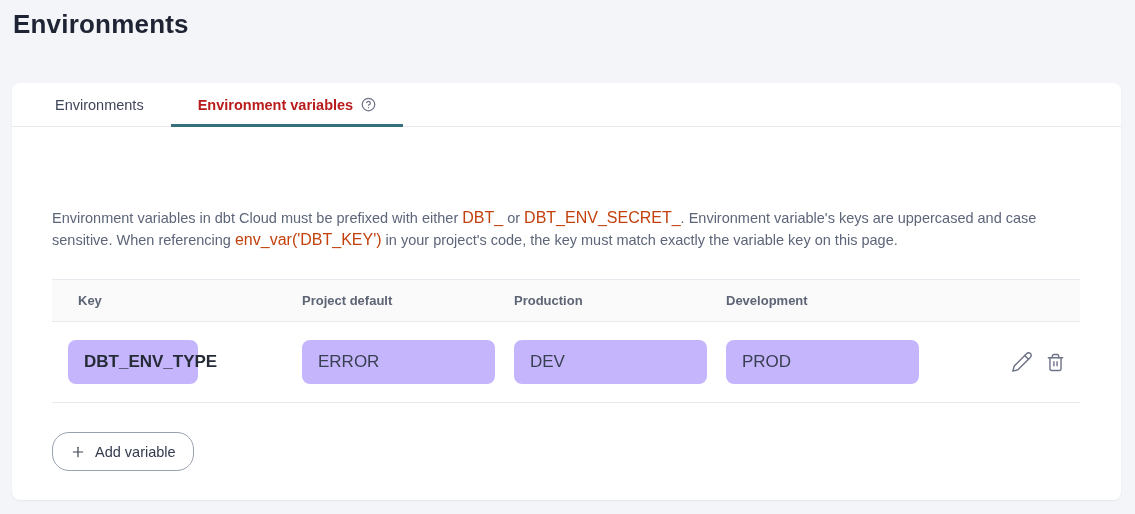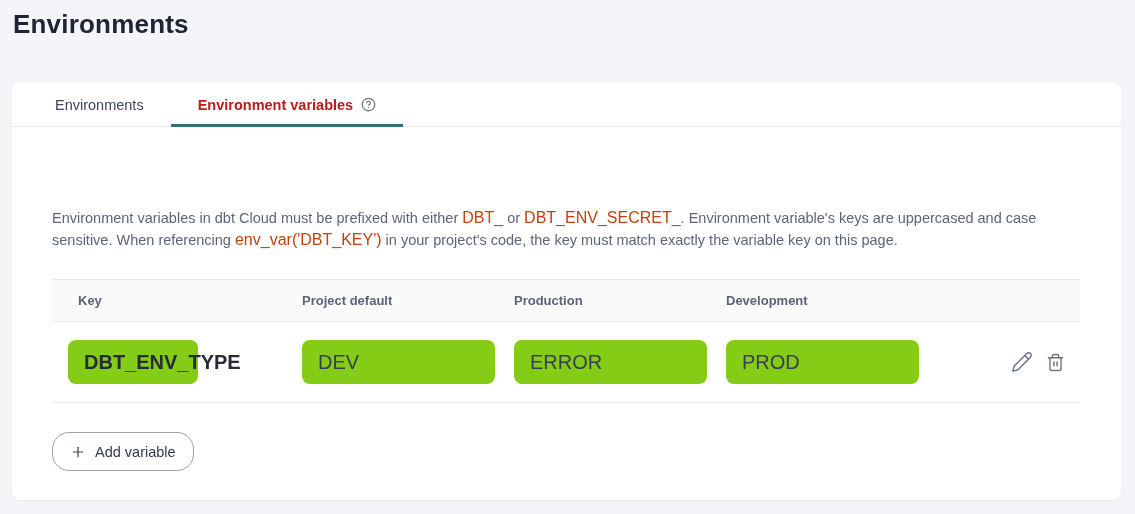--- a/index.html
+++ b/index.html
@@ -80,24 +80,24 @@
   .col-actions {
     width: 120px;
     display: flex; align-items: center; justify-content: flex-end;
     gap: 13px; padding-right: 15px;
   }
   .thead .col-key { padding-left: 26px; }
   .trow .col-key { padding-left: 16px; }
   .pill {
     display: flex; align-items: center;
     height: 44px;
-    background: #84cc16;
+    background: #c4b5fd;
     border-radius: 8px;
     padding: 8px 16px;
-    font-size: 20px;
+    font-size: 17px;
     color: #383f50;
   }
   .pill-key { width: 130px; font-weight: 700; color: #262b38; }
   .pill-val { width: 193px; }
   .icon-btn {
     display: inline-flex; align-items: center; justify-content: center;
     background: none; border: none; cursor: pointer;
     color: #6e7487; padding: 0;
   }
   .add-btn {
@@ -148,24 +148,24 @@
         <div class="col-val">Production</div>
         <div class="col-prod">Development</div>
         <div class="col-actions"></div>
       </div>
 
       <div class="trow">
         <div class="col-key">
           <div class="pill pill-key">DBT_ENV_TYPE</div>
         </div>
         <div class="col-val">
+          <div class="pill pill-val">ERROR</div>
+        </div>
+        <div class="col-val">
           <div class="pill pill-val">DEV</div>
-        </div>
-        <div class="col-val">
-          <div class="pill pill-val">ERROR</div>
         </div>
         <div class="col-prod">
           <div class="pill pill-val">PROD</div>
         </div>
         <div class="col-actions">
           <button class="icon-btn" title="">
             <span>
               <svg width="22" height="22" viewBox="0 0 24 24" fill="none" stroke="currentColor" stroke-width="1.6" stroke-linecap="round" stroke-linejoin="round">
                 <path d="M17 3a2.85 2.83 0 1 1 4 4L7.5 20.5 2 22l1.5-5.5Z"></path>
                 <path d="m15 5 4 4"></path>

